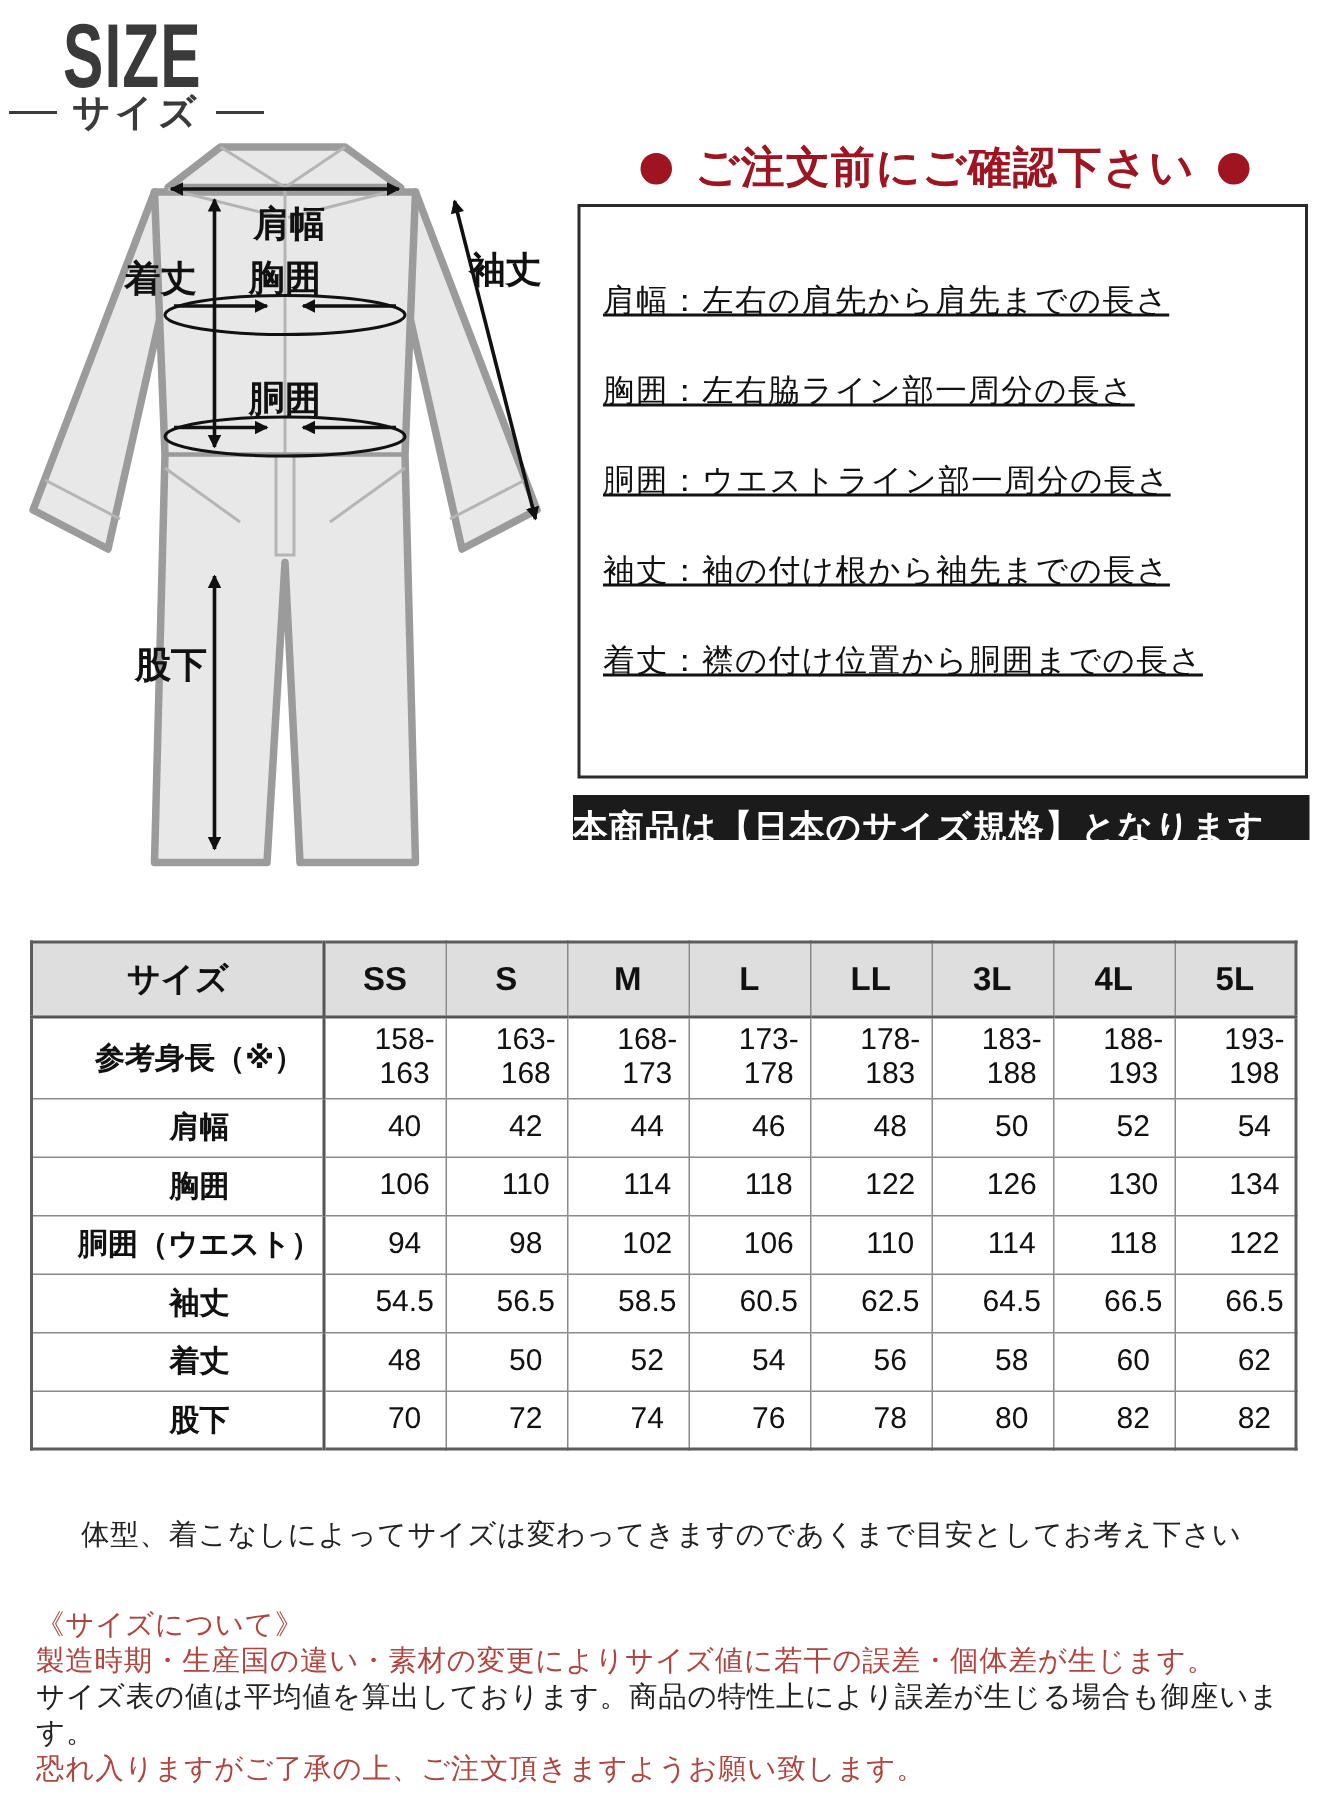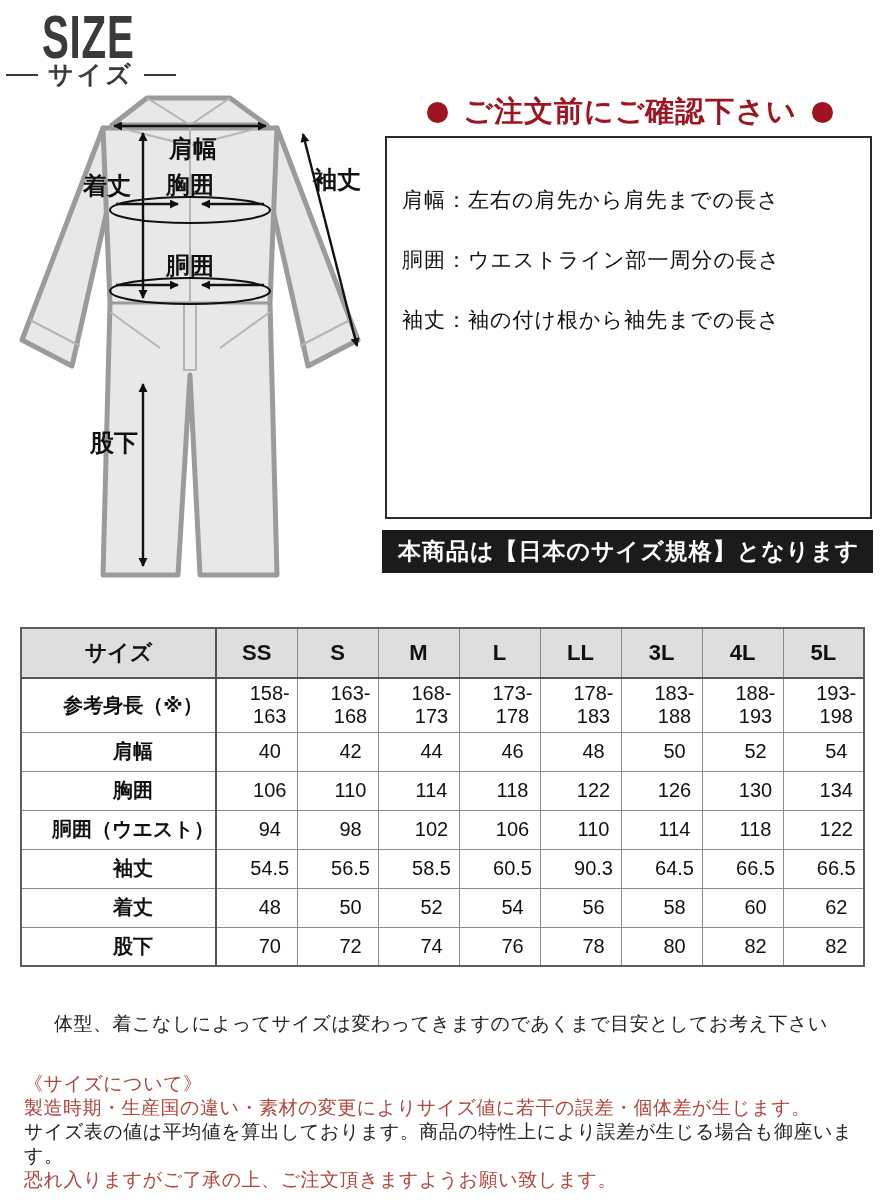--- a/index.html
+++ b/index.html
@@ -39,26 +39,26 @@
     position:absolute;left:385px;top:92px;width:490px;height:40px;
     display:flex;align-items:center;justify-content:center;gap:15px;
     color:var(--accent);font-size:29px;font-weight:bold;letter-spacing:1px;
   }
   .confirm-title .dot{width:21px;height:21px;border-radius:50%;background:var(--accent);flex:0 0 auto;}
   .confirm-box{
     position:absolute;left:385px;top:136px;width:487px;height:383px;
     border:2px solid #2b2b2b;background:#fff;
     padding:48px 0 0 15px;
   }
-  .def-line{font-size:21px;color:#111;margin-bottom:32px;letter-spacing:1px;}
+  .def-line{font-size:21px;color:#111;margin-bottom:32px;letter-spacing:1px;text-decoration:underline;}
   
   .standard-bar{
-    position:absolute;left:382px;top:530px;width:491px;height:43px;
+    position:absolute;left:382px;top:530px;width:491px;height:30px;
     background:var(--bar-bg);color:#fff;
-    font-size:23px;font-weight:bold;line-height:43px;padding-left:16px;letter-spacing:1px;
+    font-size:23px;font-weight:bold;line-height:43px;padding-left:0;letter-spacing:1px;
   }
   
   table.size-table{
     position:absolute;left:20px;top:627px;width:843px;
     border-collapse:collapse;table-layout:fixed;
     border:2px solid #5d5d5d;
   }
   table.size-table th,table.size-table td{
     border:1px solid var(--tborder);
     text-align:center;vertical-align:middle;
@@ -133,22 +133,24 @@
 </svg>
 
 <div class="confirm-title">
   <span class="dot"></span>
   <span>ご注文前にご確認下さい</span>
   <span class="dot"></span>
 </div>
 
 <div class="confirm-box">
     <div class="def-line">肩幅：左右の肩先から肩先までの長さ</div>
+    <div class="def-line">胸囲：左右脇ライン部一周分の長さ</div>
     <div class="def-line">胴囲：ウエストライン部一周分の長さ</div>
     <div class="def-line">袖丈：袖の付け根から袖先までの長さ</div>
+    <div class="def-line">着丈：襟の付け位置から胴囲までの長さ</div>
   </div>
 
 <div class="standard-bar">本商品は【日本のサイズ規格】となります</div>
 
 <table class="size-table">
   <colgroup>
     <col style="width:195px">
     <col style="width:81px">
       <col style="width:81px">
       <col style="width:81px">
@@ -215,21 +217,21 @@
         <td>114</td>
         <td>118</td>
         <td>122</td>
       </tr>
       <tr>
         <th class="row-label">袖丈</th>
         <td>54.5</td>
         <td>56.5</td>
         <td>58.5</td>
         <td>60.5</td>
-        <td>90.3</td>
+        <td>62.5</td>
         <td>64.5</td>
         <td>66.5</td>
         <td>66.5</td>
       </tr>
       <tr>
         <th class="row-label">着丈</th>
         <td>48</td>
         <td>50</td>
         <td>52</td>
         <td>54</td>

